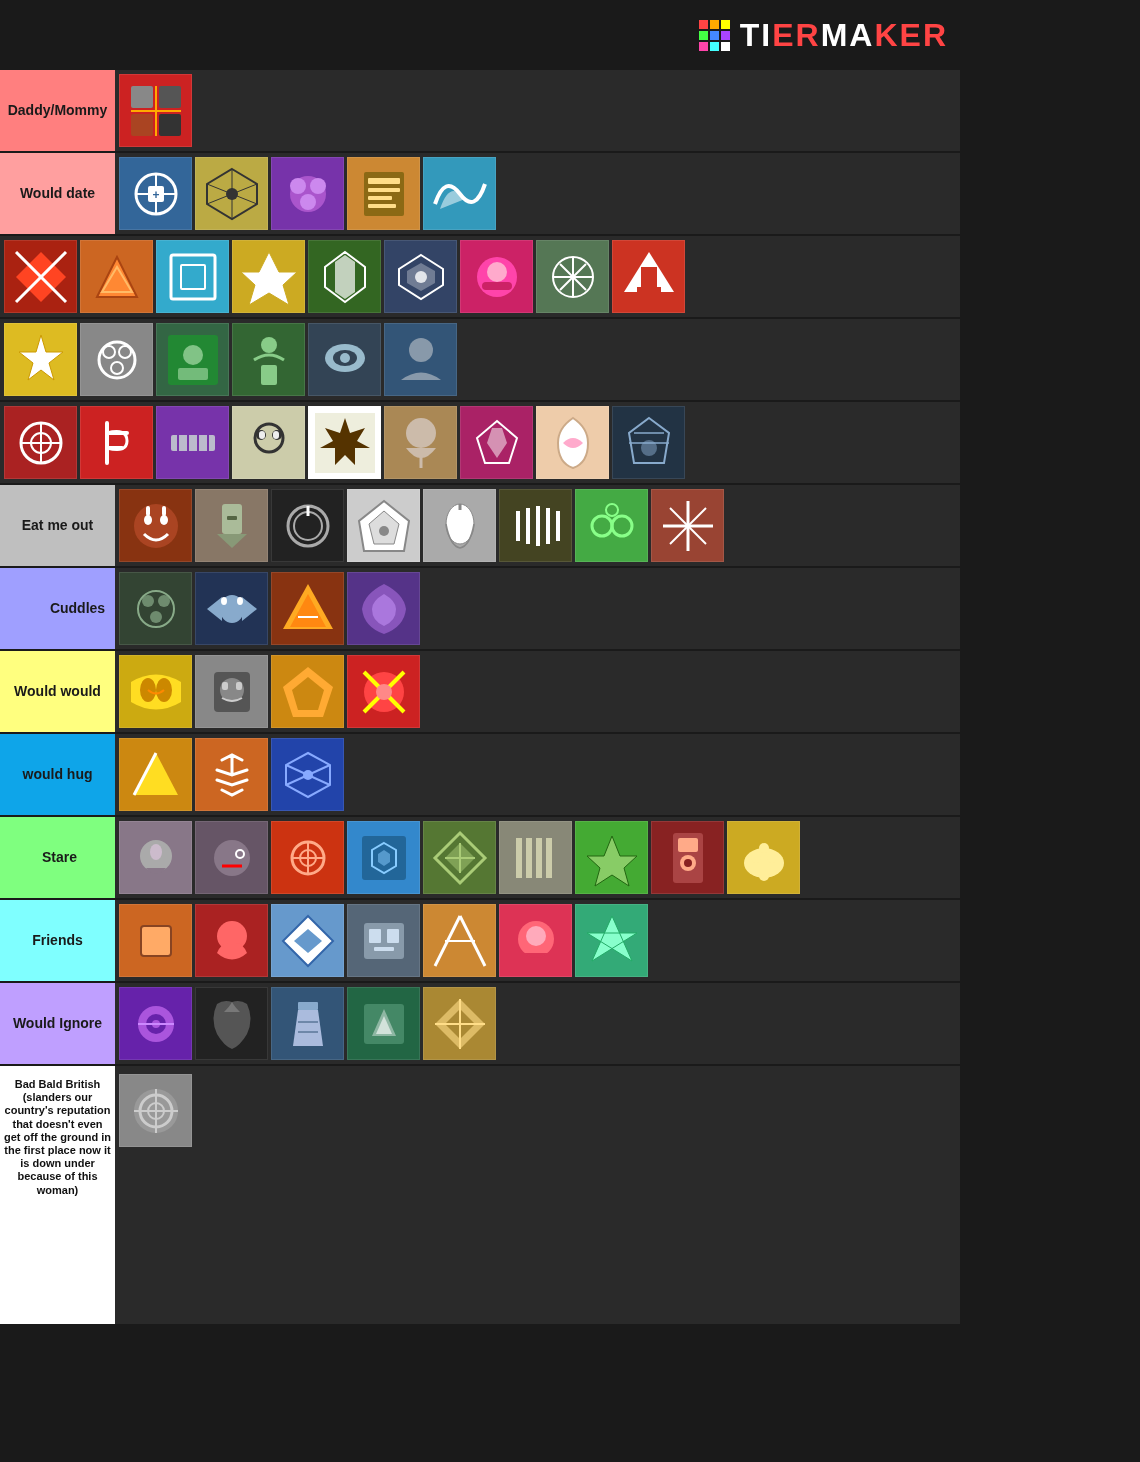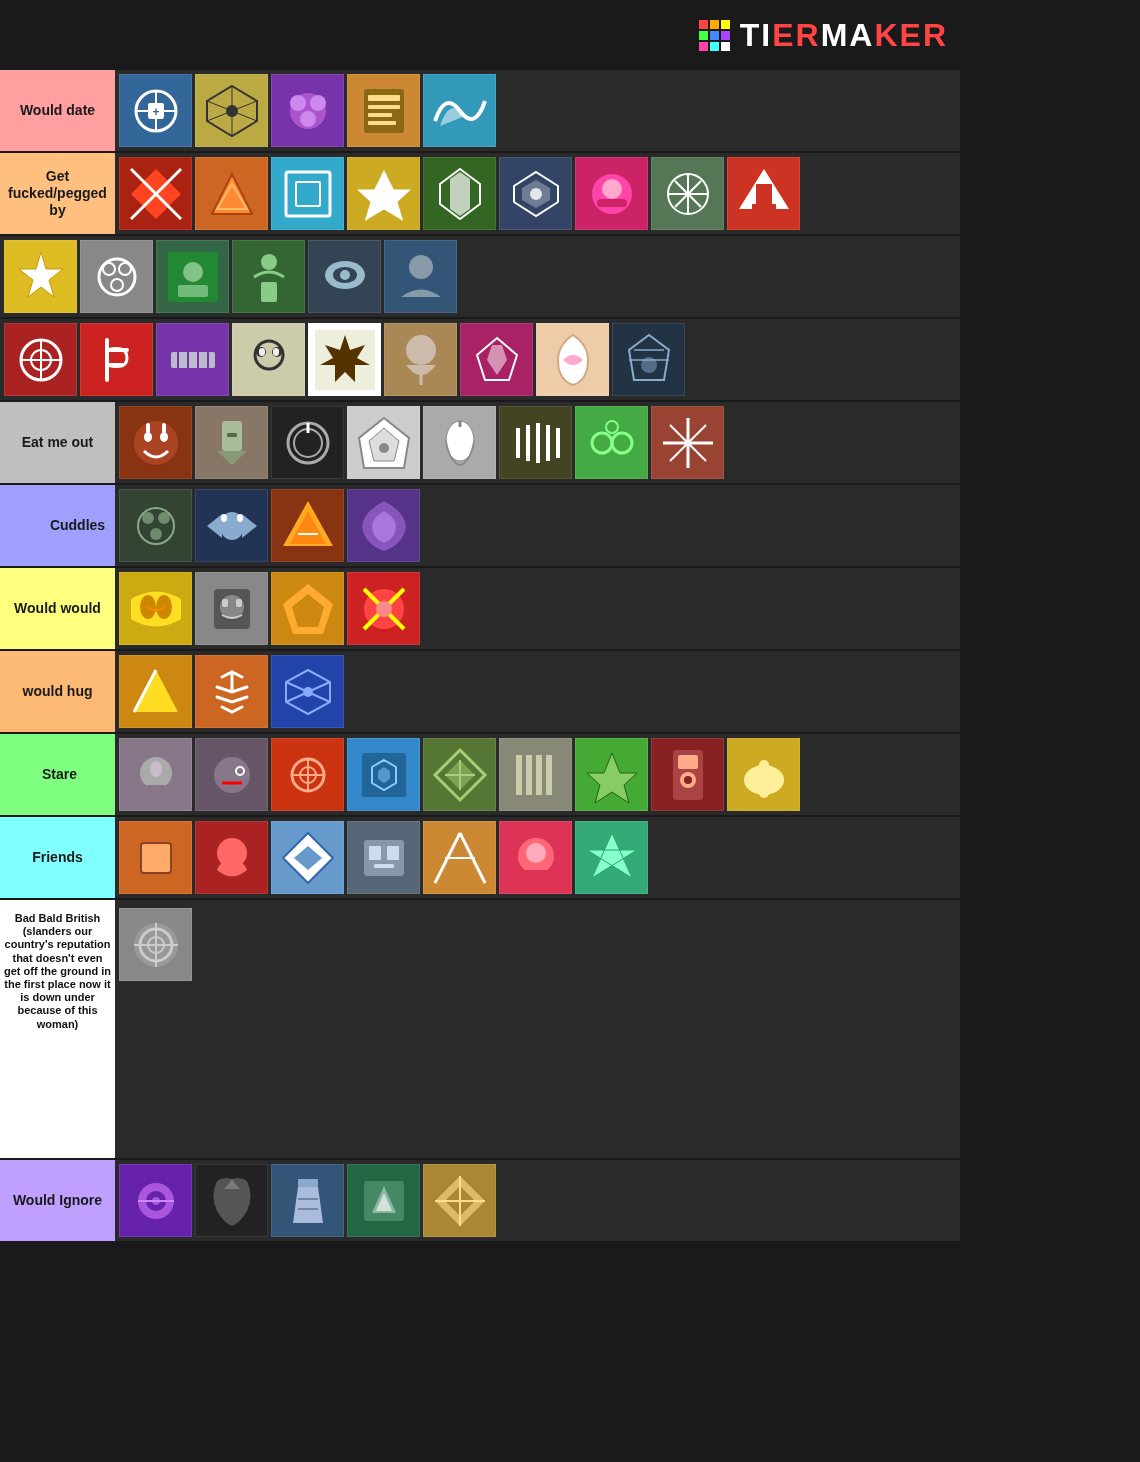--- a/index.html
+++ b/index.html
@@ -46,21 +46,21 @@
 
     
     .row-daddy { background: #ff7f7f; }
     .row-date { background: #ff9f9f; }
     .row-getfucked { background: #ffbf7f; }
     .row-wouldfuck { background: #ffdf9f; }
     .row-fingered { background: #bfbfbf; }
     .row-eatme { background: #bfbfbf; }
     .row-cuddles { background: #9f9fff; padding-left: 44px; }
     .row-kiss { background: #ffff7f; }
-    .row-hug { background: #fdba74; }
+    .row-hug { background: #0ea5e9; }
     .row-stare { background: #7fff7f; padding-left: 8px; }
     .row-friends { background: #7fffff; }
     .row-ignore { background: #bf9fff; }
     .row-bad { background: #ffffff; }
 
     
     .item-box {
       width: 73px;
       height: 73px;
       display: flex;
@@ -103,20 +103,36 @@
         <div class="ls" style="background:#ffffff;"></div>
       </div>
       <div style="font-size:32px;font-weight:900;color:white;letter-spacing:2px;text-transform:uppercase;font-family:Arial Black,sans-serif;">
         Ti<span style="color:#ff4444;margin-top:14px;">ER</span>MA<span style="color:#ff4444;">KER</span>
       </div>
     </div>
   </div>
 
   <div>
 
+    <div class="tier-row">
+      <div class="tier-label row-daddy">Daddy/Mommy</div>
+      <div class="tier-items">
+        <div class="item-box" style="background:#cc2222;">
+          <svg width="60" height="60" viewBox="0 0 60 60">
+            <rect width="60" height="60" fill="#cc2222"></rect>
+            <rect x="5" y="5" width="22" height="22" fill="#888" rx="2"></rect>
+            <rect x="33" y="5" width="22" height="22" fill="#555" rx="2"></rect>
+            <rect x="5" y="33" width="22" height="22" fill="#aa4422" rx="2"></rect>
+            <rect x="33" y="33" width="22" height="22" fill="#333" rx="2"></rect>
+            <line x1="30" y1="5" x2="30" y2="55" stroke="#ffaa00" stroke-width="2"></line>
+            <line x1="5" y1="30" x2="55" y2="30" stroke="#ffaa00" stroke-width="2"></line>
+          </svg>
+        </div>
+      </div>
+    </div>
 
     <div class="tier-row">
       <div class="tier-label row-date">Would date</div>
       <div class="tier-items">
         <div class="item-box" style="background:#336699;">
           <svg width="60" height="60" viewBox="0 0 60 60">
             <rect width="60" height="60" fill="#336699"></rect>
             <circle cx="30" cy="30" r="20" fill="none" stroke="white" stroke-width="3"></circle>
             <line x1="30" y1="10" x2="30" y2="50" stroke="white" stroke-width="2"></line>
             <line x1="10" y1="30" x2="50" y2="30" stroke="white" stroke-width="2"></line>
@@ -157,21 +173,20 @@
           <svg width="60" height="60" viewBox="0 0 60 60">
             <rect width="60" height="60" fill="#3399bb"></rect>
             <path d="M5,40 Q15,10 30,30 Q45,50 55,20" fill="none" stroke="white" stroke-width="4"></path>
             <path d="M10,45 Q20,15 35,35" fill="white" opacity="0.5"></path>
           </svg>
         </div>
       </div>
     </div>
 
     <div class="tier-row">
-      <div class="tier-label row-getfucked">Get fucked/pegged by</div>
       <div class="tier-items">
         <div class="item-box" style="background:#aa2211;">
           <svg width="60" height="60" viewBox="0 0 60 60">
               <rect width="60" height="60" fill="#aa2211"></rect>
               <polygon points="30,5 55,30 30,55 5,30" fill="#ff4422"></polygon>
               <line x1="5" y1="5" x2="55" y2="55" stroke="white" stroke-width="3"></line>
               <line x1="55" y1="5" x2="5" y2="55" stroke="white" stroke-width="3"></line>
             </svg>
         </div>
         <div class="item-box" style="background:#cc6622;">
@@ -683,78 +698,78 @@
         </div>
         <div class="item-box" style="background:#33aa77;">
           <svg width="60" height="60" viewBox="0 0 60 60">
               <rect width="60" height="60" fill="#33aa77"></rect>
               <path d="M30,5 L10,50 L55,22 L5,22 L50,50 Z" fill="#88ffcc" stroke="#22aa66" stroke-width="1"></path>
             </svg>
         </div>
       </div>
     </div>
 
+    <div class="tier-row">
+      <div class="tier-label row-ignore">Would Ignore</div>
+      <div class="tier-items">
+        <div class="item-box" style="background:#6622aa;">
+          <svg width="60" height="60" viewBox="0 0 60 60">
+              <rect width="60" height="60" fill="#6622aa"></rect>
+              <circle cx="30" cy="30" r="18" fill="#aa55dd"></circle>
+              <circle cx="30" cy="30" r="10" fill="#6622aa"></circle>
+              <circle cx="30" cy="30" r="4" fill="#aa55dd"></circle>
+              <line x1="12" y1="30" x2="48" y2="30" stroke="#cc88ff" stroke-width="2"></line>
+            </svg>
+        </div>
+        <div class="item-box" style="background:#222222;">
+          <svg width="60" height="60" viewBox="0 0 60 60">
+              <rect width="60" height="60" fill="#222222"></rect>
+              <path d="M15,10 Q8,25 15,40 Q22,52 30,55 Q38,52 45,40 Q52,25 45,10 Q38,5 30,8 Q22,5 15,10Z" fill="#555"></path>
+              <path d="M22,18 Q28,12 30,8 Q32,12 38,18" fill="#888" opacity="0.7"></path>
+            </svg>
+        </div>
+        <div class="item-box" style="background:#335577;">
+          <svg width="60" height="60" viewBox="0 0 60 60">
+              <rect width="60" height="60" fill="#335577"></rect>
+              <rect x="20" y="8" width="20" height="8" fill="#88aacc" rx="1"></rect>
+              <path d="M20,16 L15,52 L45,52 L40,16 Z" fill="#aabbdd"></path>
+              <line x1="20" y1="28" x2="40" y2="28" stroke="#335577" stroke-width="1"></line>
+              <line x1="20" y1="38" x2="40" y2="38" stroke="#335577" stroke-width="1"></line>
+            </svg>
+        </div>
+        <div class="item-box" style="background:#226644;">
+          <svg width="60" height="60" viewBox="0 0 60 60">
+              <rect width="60" height="60" fill="#226644"></rect>
+              <rect x="10" y="10" width="40" height="40" fill="#448866" rx="3"></rect>
+              <polygon points="30,15 42,42 18,42" fill="white" opacity="0.4"></polygon>
+              <polygon points="30,22 38,40 22,40" fill="white" opacity="0.6"></polygon>
+            </svg>
+        </div>
+        <div class="item-box" style="background:#aa8833;">
+          <svg width="60" height="60" viewBox="0 0 60 60">
+              <rect width="60" height="60" fill="#aa8833"></rect>
+              <polygon points="30,5 55,30 30,55 5,30" fill="#ddbb66"></polygon>
+              <polygon points="30,15 45,30 30,45 15,30" fill="#aa8833"></polygon>
+              <line x1="5" y1="30" x2="55" y2="30" stroke="#ffdd88" stroke-width="2"></line>
+              <line x1="30" y1="5" x2="30" y2="55" stroke="#ffdd88" stroke-width="2"></line>
+            </svg>
+        </div>
+      </div>
+    </div>
+
     <div class="tier-row" style="min-height:260px;">
       <div class="tier-label row-bad" style="font-size:11px;color:#111;padding:8px 4px;align-items:flex-start;padding-top:12px;">Bad Bald British (slanders our country's reputation that doesn't even get off the ground in the first place now it is down under because of this woman)</div>
       <div class="tier-items" style="align-items:flex-start;padding-top:8px;">
         <div class="item-box" style="background:#888888;">
           <svg width="60" height="60" viewBox="0 0 60 60">
               <rect width="60" height="60" fill="#888888"></rect>
               <circle cx="30" cy="30" r="22" fill="#999999"></circle>
               <circle cx="30" cy="30" r="16" fill="none" stroke="#cccccc" stroke-width="3"></circle>
               <circle cx="30" cy="30" r="8" fill="none" stroke="#cccccc" stroke-width="2"></circle>
               <line x1="8" y1="30" x2="52" y2="30" stroke="#cccccc" stroke-width="2"></line>
               <line x1="30" y1="8" x2="30" y2="52" stroke="#cccccc" stroke-width="2"></line>
             </svg>
         </div>
       </div>
     </div>
 
-    <div class="tier-row">
-      <div class="tier-label row-ignore">Would Ignore</div>
-      <div class="tier-items">
-        <div class="item-box" style="background:#6622aa;">
-          <svg width="60" height="60" viewBox="0 0 60 60">
-              <rect width="60" height="60" fill="#6622aa"></rect>
-              <circle cx="30" cy="30" r="18" fill="#aa55dd"></circle>
-              <circle cx="30" cy="30" r="10" fill="#6622aa"></circle>
-              <circle cx="30" cy="30" r="4" fill="#aa55dd"></circle>
-              <line x1="12" y1="30" x2="48" y2="30" stroke="#cc88ff" stroke-width="2"></line>
-            </svg>
-        </div>
-        <div class="item-box" style="background:#222222;">
-          <svg width="60" height="60" viewBox="0 0 60 60">
-              <rect width="60" height="60" fill="#222222"></rect>
-              <path d="M15,10 Q8,25 15,40 Q22,52 30,55 Q38,52 45,40 Q52,25 45,10 Q38,5 30,8 Q22,5 15,10Z" fill="#555"></path>
-              <path d="M22,18 Q28,12 30,8 Q32,12 38,18" fill="#888" opacity="0.7"></path>
-            </svg>
-        </div>
-        <div class="item-box" style="background:#335577;">
-          <svg width="60" height="60" viewBox="0 0 60 60">
-              <rect width="60" height="60" fill="#335577"></rect>
-              <rect x="20" y="8" width="20" height="8" fill="#88aacc" rx="1"></rect>
-              <path d="M20,16 L15,52 L45,52 L40,16 Z" fill="#aabbdd"></path>
-              <line x1="20" y1="28" x2="40" y2="28" stroke="#335577" stroke-width="1"></line>
-              <line x1="20" y1="38" x2="40" y2="38" stroke="#335577" stroke-width="1"></line>
-            </svg>
-        </div>
-        <div class="item-box" style="background:#226644;">
-          <svg width="60" height="60" viewBox="0 0 60 60">
-              <rect width="60" height="60" fill="#226644"></rect>
-              <rect x="10" y="10" width="40" height="40" fill="#448866" rx="3"></rect>
-              <polygon points="30,15 42,42 18,42" fill="white" opacity="0.4"></polygon>
-              <polygon points="30,22 38,40 22,40" fill="white" opacity="0.6"></polygon>
-            </svg>
-        </div>
-        <div class="item-box" style="background:#aa8833;">
-          <svg width="60" height="60" viewBox="0 0 60 60">
-              <rect width="60" height="60" fill="#aa8833"></rect>
-              <polygon points="30,5 55,30 30,55 5,30" fill="#ddbb66"></polygon>
-              <polygon points="30,15 45,30 30,45 15,30" fill="#aa8833"></polygon>
-              <line x1="5" y1="30" x2="55" y2="30" stroke="#ffdd88" stroke-width="2"></line>
-              <line x1="30" y1="5" x2="30" y2="55" stroke="#ffdd88" stroke-width="2"></line>
-            </svg>
-        </div>
-      </div>
-    </div>
-
   </div>
 </div>
 
 </body></html>

